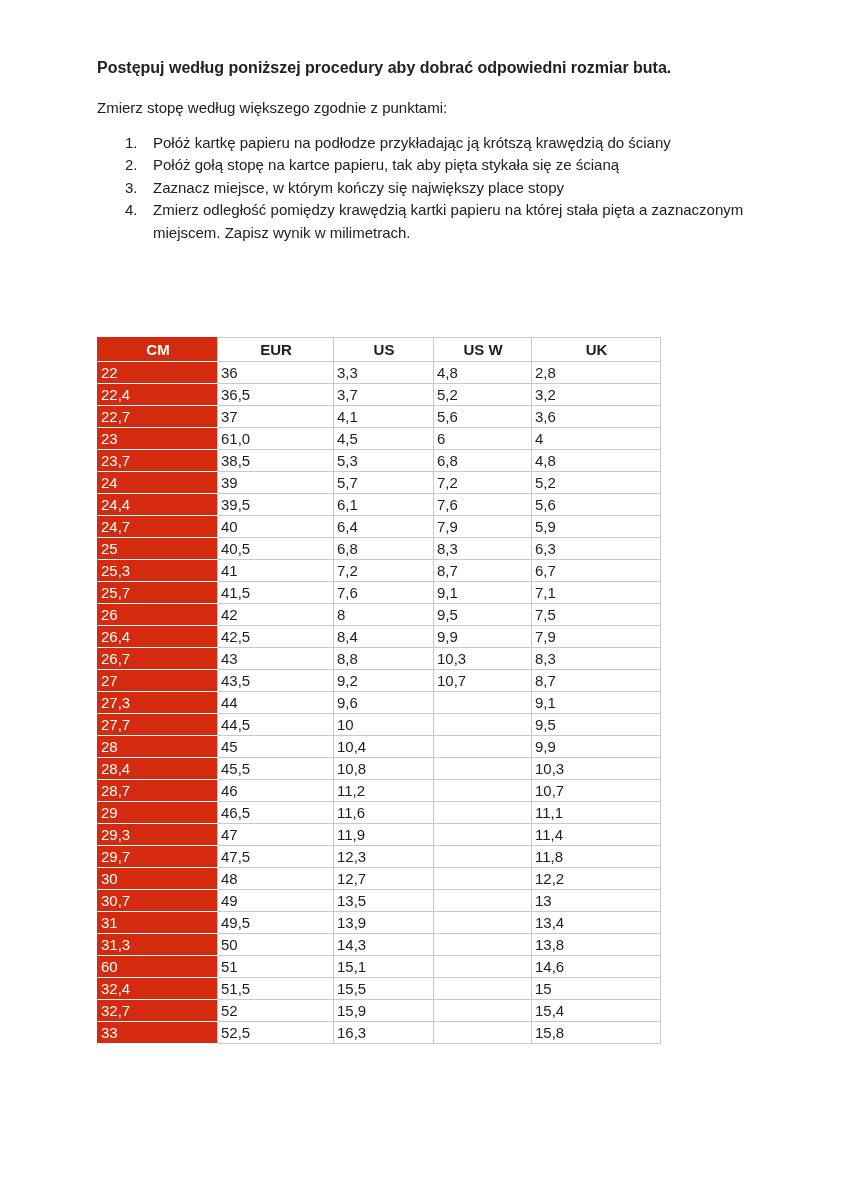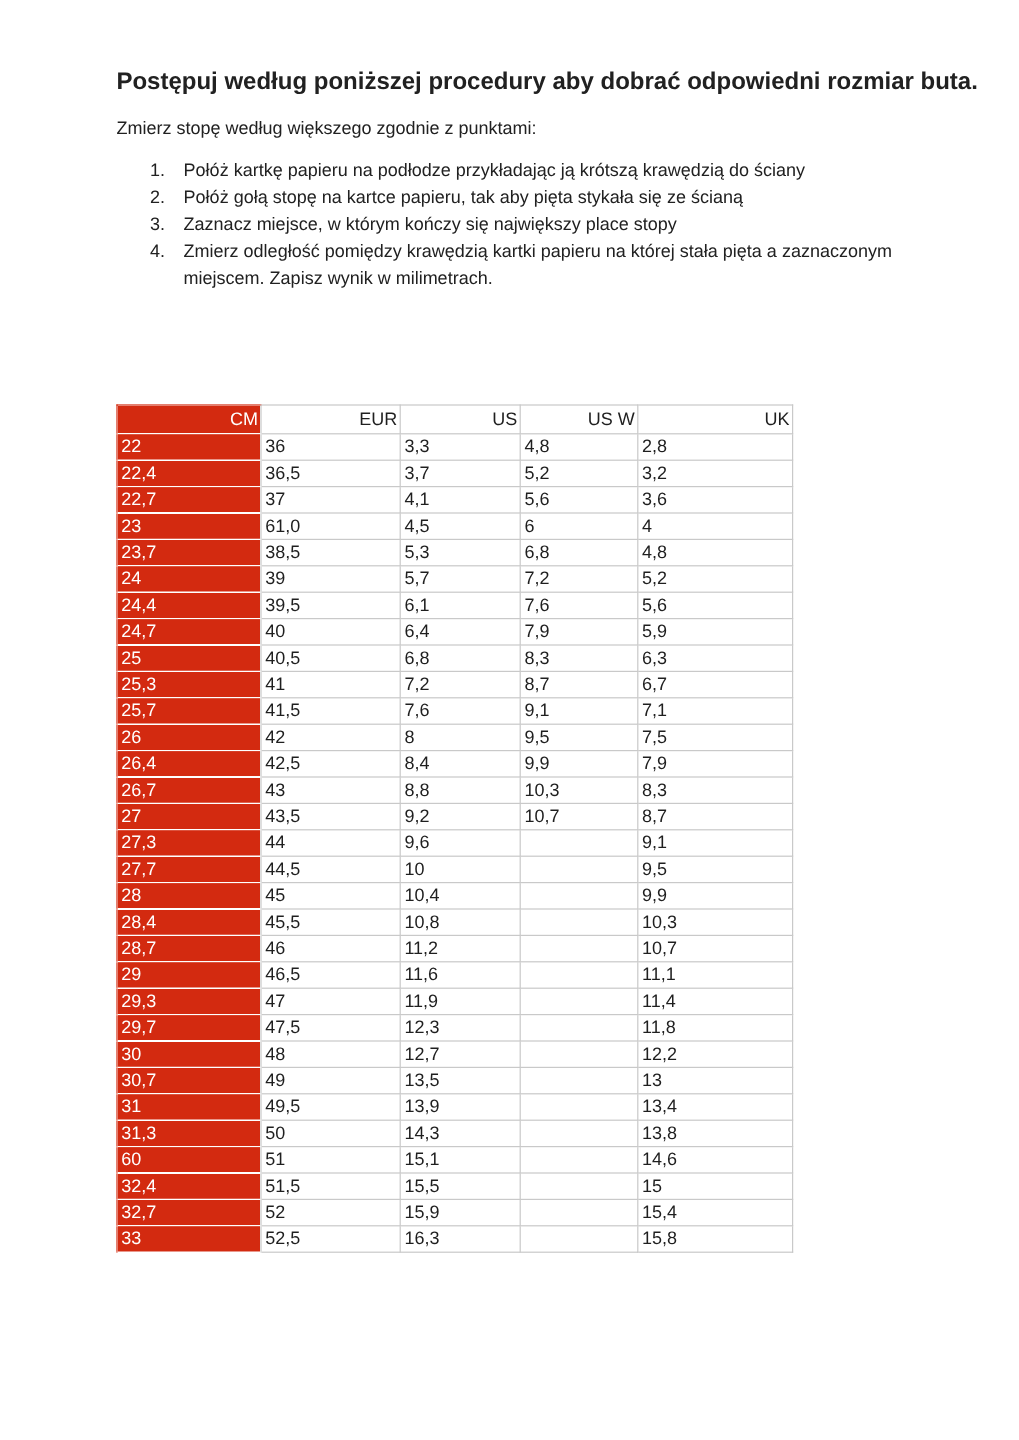--- a/index.html
+++ b/index.html
@@ -13,21 +13,21 @@
   .page{
     position:relative;
     width:849px;height:1200px;
     background:#ffffff;
     font-family:"Liberation Sans", sans-serif;
     color:var(--ink);
     overflow:hidden;
   }
   .heading{
     position:absolute;left:97px;top:58px;
-    font-size:20px;font-weight:700;line-height:20px;
+    font-size:16px;font-weight:700;line-height:20px;
     margin:0;
   }
   .intro{
     position:absolute;left:97px;top:98px;
     font-size:15px;line-height:20px;margin:0;
   }
   .steps{
     position:absolute;left:125px;top:132px;
     margin:0;padding:0;list-style:none;
     font-size:15px;width:625px;
@@ -46,21 +46,21 @@
     font-size:15px;color:#1f1f1f;
   }
   .size-table th,.size-table td{
     height:21.4px;line-height:21px;
     padding:0 2px 0 3px;
     border:1px solid var(--grid);
     overflow:hidden;white-space:nowrap;
     font-weight:400;text-align:left;
   }
   .size-table thead th{
-    height:23.5px;font-weight:400;text-align:right;
+    height:23.5px;font-weight:700;text-align:center;
     background:#ffffff;
   }
   .size-table thead th.cm-h{
     background:var(--red);color:#ffffff;
     border-top-color:var(--red);border-left-color:var(--red);
     border-bottom:1px solid var(--red-line);
   }
   .size-table td.cm{
     background:var(--red);color:#ffffff;
     border-left-color:var(--red);

